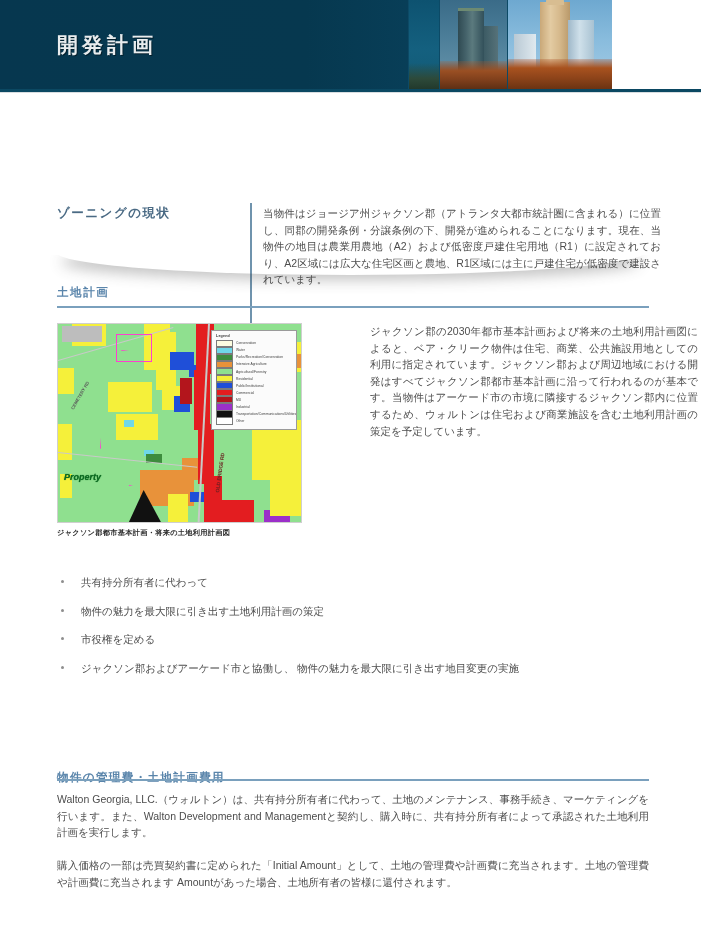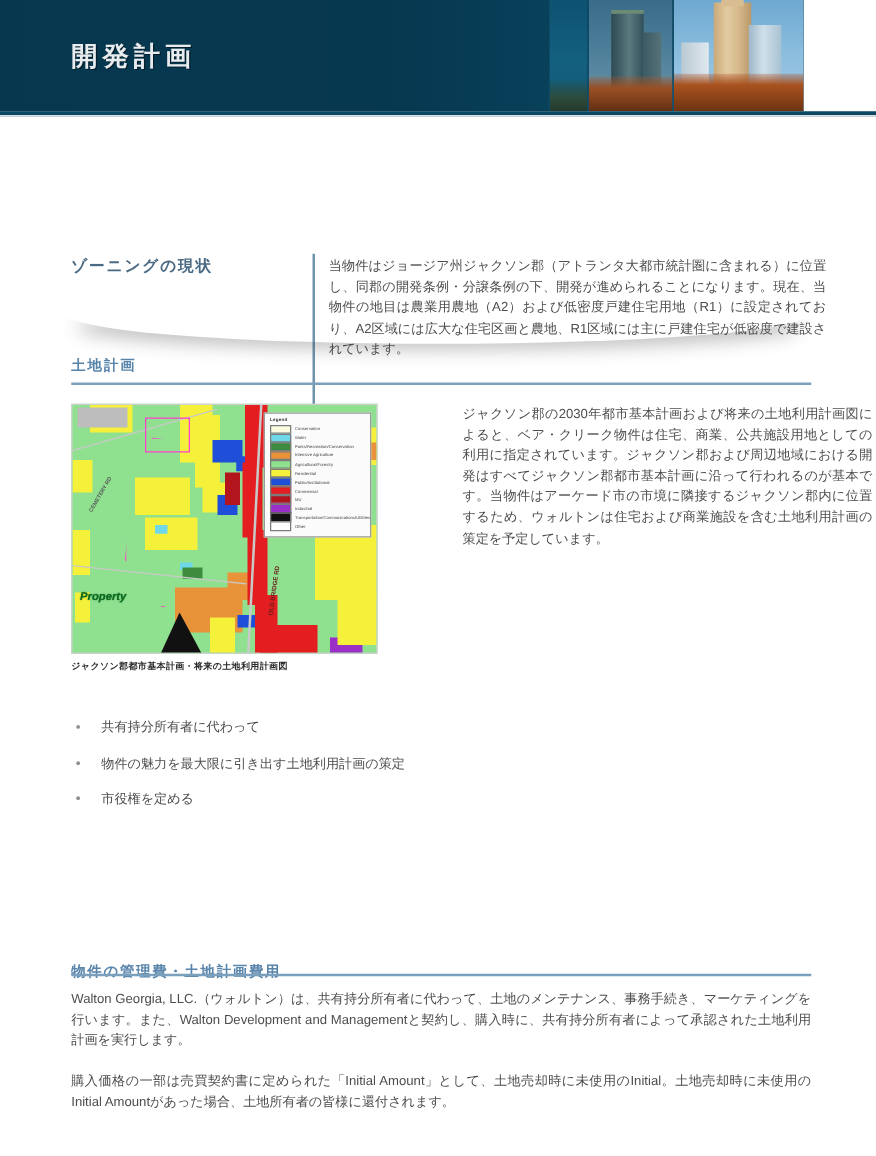--- a/index.html
+++ b/index.html
@@ -15,21 +15,20 @@
     position: relative;
   }
 
   
   .header {
     position: relative;
     width: 612px;
     height: 89px;
     background: #073c55;
     overflow: hidden;
-    padding-left: 31px;
   }
   .header-bg-left {
     position: absolute;
     left: 0; top: 0;
     width: 510px; height: 89px;
     background: linear-gradient(90deg, #06374f 0%, #06384f 60%, #0a4460 100%);
   }
   .header-title {
     position: absolute;
     left: 57px;
@@ -480,21 +479,22 @@
     </div>
     <div class="map-caption">ジャクソン郡都市基本計画・将来の土地利用計画図</div>
   </div>
 
   <div class="land-body">ジャクソン郡の2030年都市基本計画および将来の土地利用計画図によると、ベア・クリーク物件は住宅、商業、公共施設用地としての利用に指定されています。ジャクソン郡および周辺地域における開発はすべてジャクソン郡都市基本計画に沿って行われるのが基本です。当物件はアーケード市の市境に隣接するジャクソン郡内に位置するため、ウォルトンは住宅および商業施設を含む土地利用計画の策定を予定しています。</div>
 
   <ul class="bullets" id="bullet-list">
       <li>共有持分所有者に代わって</li>
       <li>物件の魅力を最大限に引き出す土地利用計画の策定</li>
       <li>市役権を定める</li>
+      <li>ジャクソン郡およびアーケード市と協働し、 物件の魅力を最大限に引き出す地目変更の実施</li>
     </ul>
 </div>
 
 <div class="sec-fees">
   <div class="fees-head">物件の管理費・土地計画費用</div>
   <div class="fees-rule"></div>
   <div class="fees-p1">Walton Georgia, LLC.（ウォルトン）は、共有持分所有者に代わって、土地のメンテナンス、事務手続き、マーケティングを行います。また、Walton Development and Managementと契約し、購入時に、共有持分所有者によって承認された土地利用計画を実行します。</div>
-  <div class="fees-p2">購入価格の一部は売買契約書に定められた「Initial Amount」として、土地売却時に未使用のInitial。土地売却時に未使用のInitial Amountがあった場合、土地所有者の皆様に還付されます。</div>
+  <div class="fees-p2">購入価格の一部は売買契約書に定められた「Initial Amount」として、土地の管理費や計画費に充当されます。土地の管理費や計画費に充当されます Amountがあった場合、土地所有者の皆様に還付されます。</div>
 </div>
 
 </body></html>

